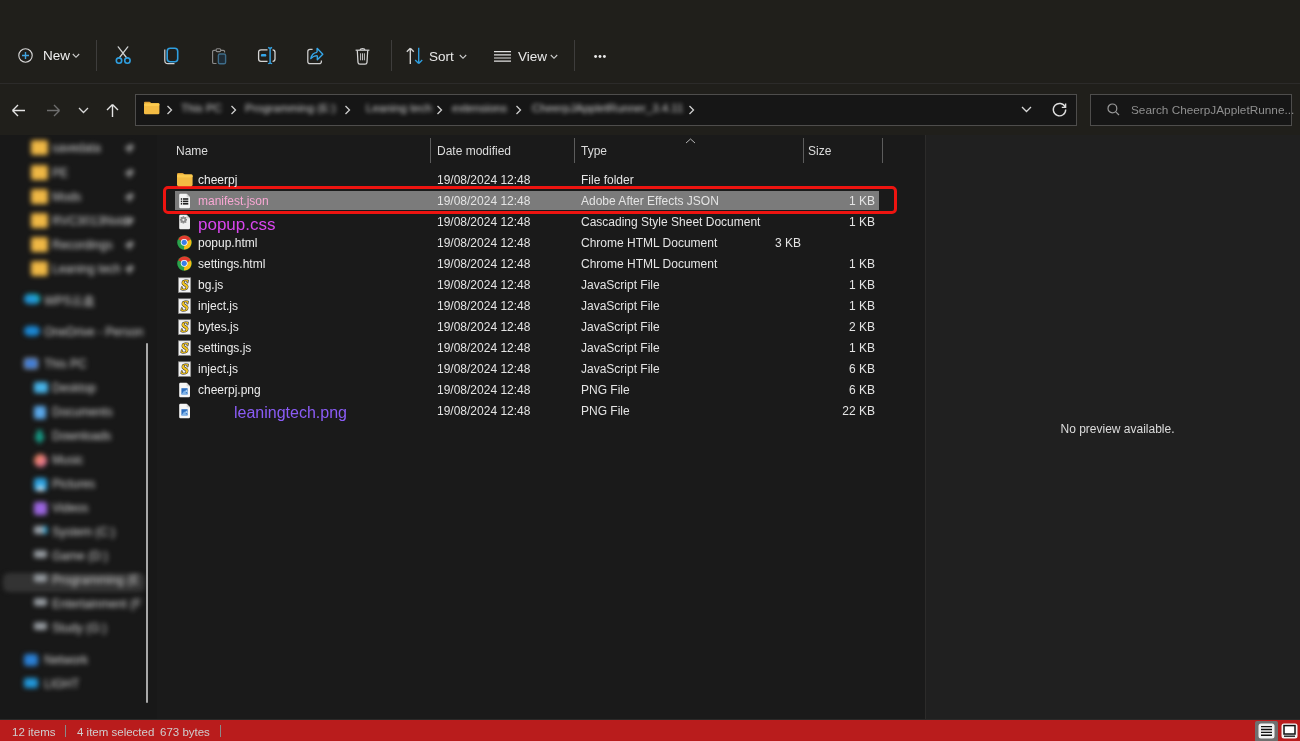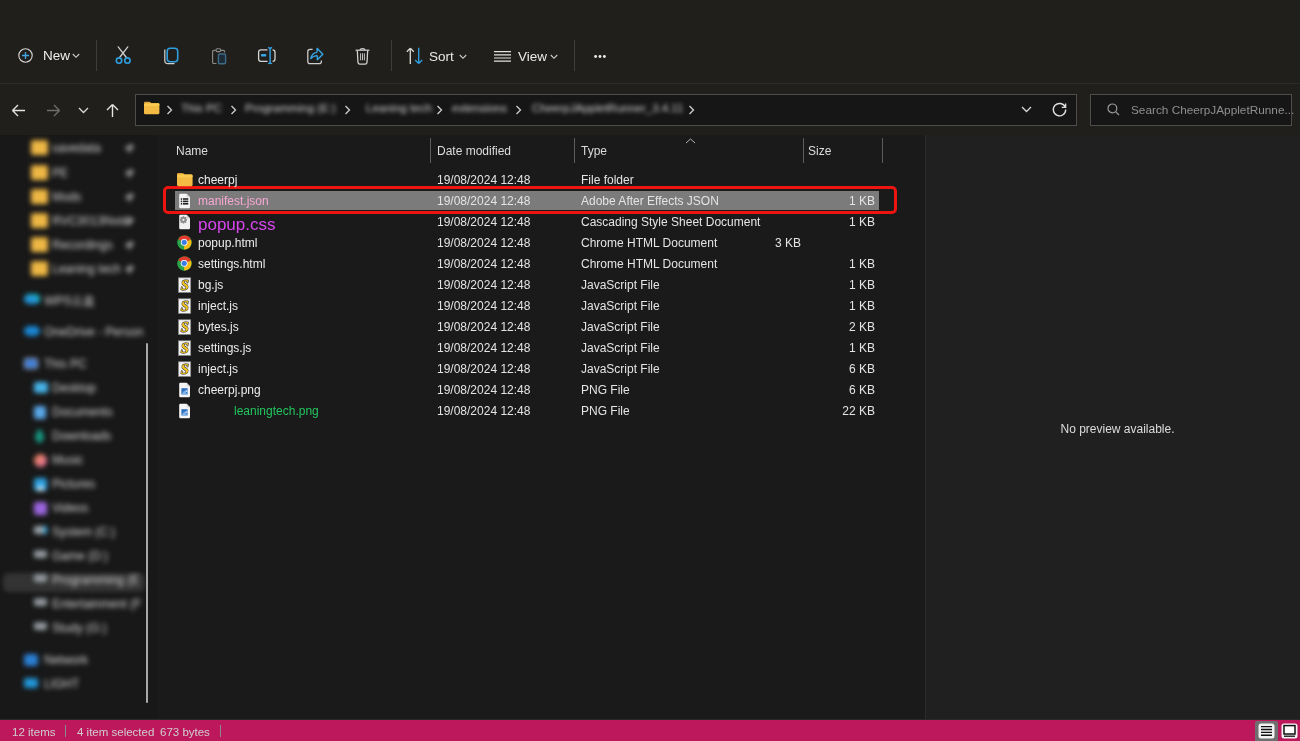--- a/index.html
+++ b/index.html
@@ -444,28 +444,28 @@
         <div class="abs txt" style="left:775px;top:248px;width:100px;text-align:right;font-size:12px;color:#e4e4e4;">6 KB</div>
         <div class="abs" style="left:176px;top:267.5px;width:17px;height:16px;display:flex;justify-content:center;">
           <svg width="13" height="16" viewBox="0 0 13 16">
             <path d="M1.2 2 Q1.2 0.8 2.4 0.8 L8.6 0.8 L12 4.2 L12 14 Q12 15.2 10.8 15.2 L2.4 15.2 Q1.2 15.2 1.2 14 Z" fill="#f5f5f5"></path>
             <path d="M8.6 0.8 L12 4.2 L8.6 4.2 Z" fill="#d8d8d8"></path>
             <rect x="3.4" y="6.2" width="6.2" height="6.2" fill="#2d6fc0"></rect>
             <path d="M3.4 12.4 L6.2 8.6 L9.6 12.4 Z" fill="#7fb3e8"></path>
             <path d="M6.8 9.4 L8.4 7.6 L9.6 9 L9.6 10.6 Z" fill="#a8cdf0"></path>
           </svg>
         </div>
-        <div class="abs txt" style="left:198px;top:269px;font-size:12px;color:#22c55e;padding-left:36px;">leaningtech.png</div>
+        <div class="abs txt" style="left:198px;top:269px;font-size:16px;color:#8b5cf6;padding-left:36px;">leaningtech.png</div>
         <div class="abs txt" style="left:437px;top:269px;font-size:12px;color:#e4e4e4;">19/08/2024 12:48</div>
         <div class="abs txt" style="left:581px;top:269px;font-size:12px;color:#e4e4e4;">PNG File</div>
         <div class="abs txt" style="left:775px;top:269px;width:100px;text-align:right;font-size:12px;color:#e4e4e4;">22 KB</div>
       </div>
   </div>
 
-  <div class="abs" style="left:0;top:719px;width:1300px;height:22px;background:#be185d;border-top:1px solid #2a2929;">
+  <div class="abs" style="left:0;top:719px;width:1300px;height:22px;background:#b91c1c;border-top:1px solid #2a2929;">
     <div class="abs txt" style="left:12px;top:5.5px;font-size:11.5px;color:#cfcfcf;">12 items</div>
     <div class="abs" style="left:65px;top:5px;width:1px;height:12px;background:#8a8a8a;"></div>
     <div class="abs txt" style="left:77px;top:5.5px;font-size:11.5px;color:#cfcfcf;">4 item selected</div>
     <div class="abs txt" style="left:160px;top:5.5px;font-size:11.5px;color:#cfcfcf;">673 bytes</div>
     <div class="abs" style="left:220px;top:5px;width:1px;height:12px;background:#8a8a8a;"></div>
 
     <div class="abs" style="left:1255px;top:0.5px;width:23px;height:21px;background:#6f6f6f;border-radius:2px;"></div>
     <svg class="abs" style="left:1258px;top:3px;" width="17" height="16" viewBox="0 0 17 16">
       <rect x="0.5" y="0.5" width="16" height="15" rx="2.5" fill="#f2f2f2"></rect>
       <path d="M3 3.6 L14 3.6 M3 6.5 L14 6.5 M3 9.4 L14 9.4 M3 12.3 L14 12.3" stroke="#111" stroke-width="1.4"></path>

